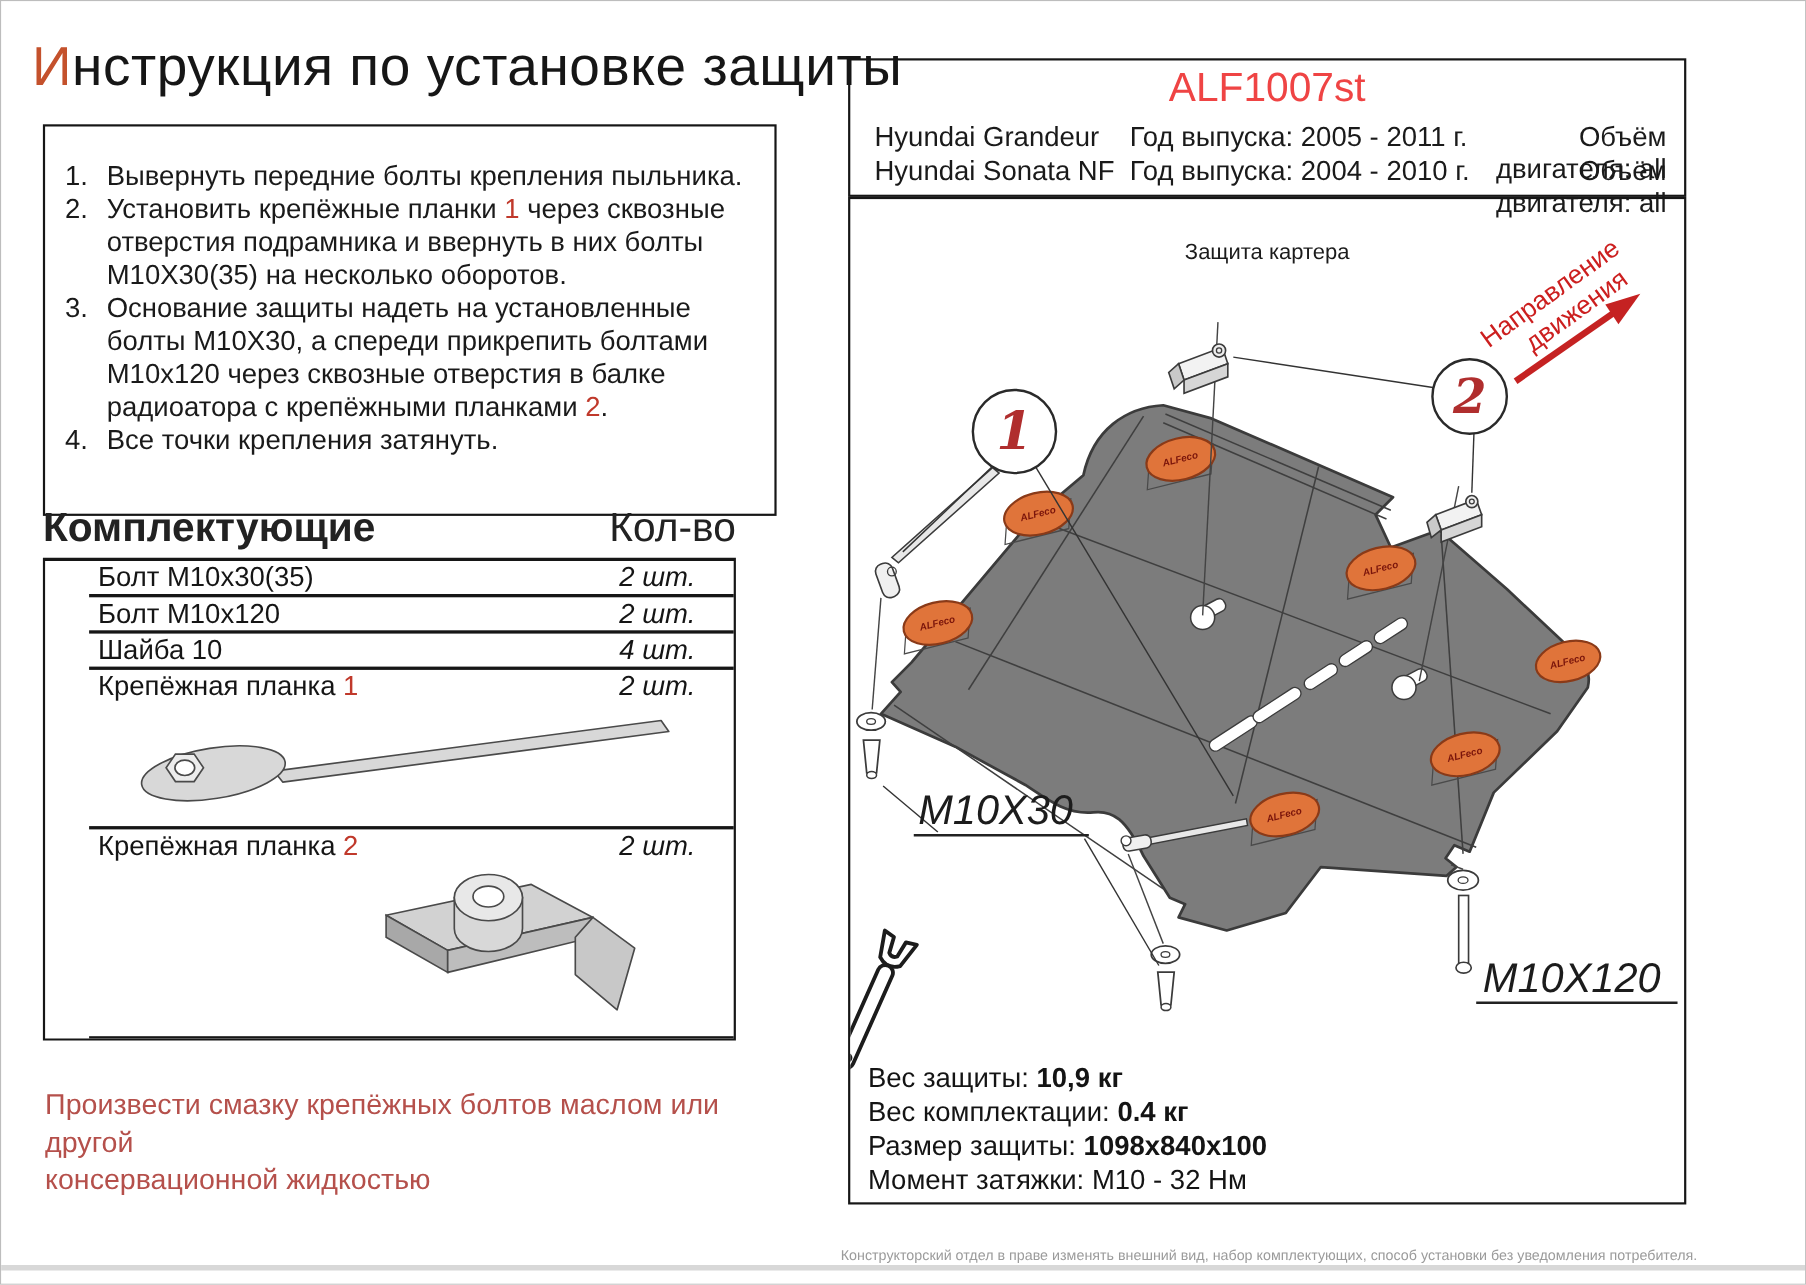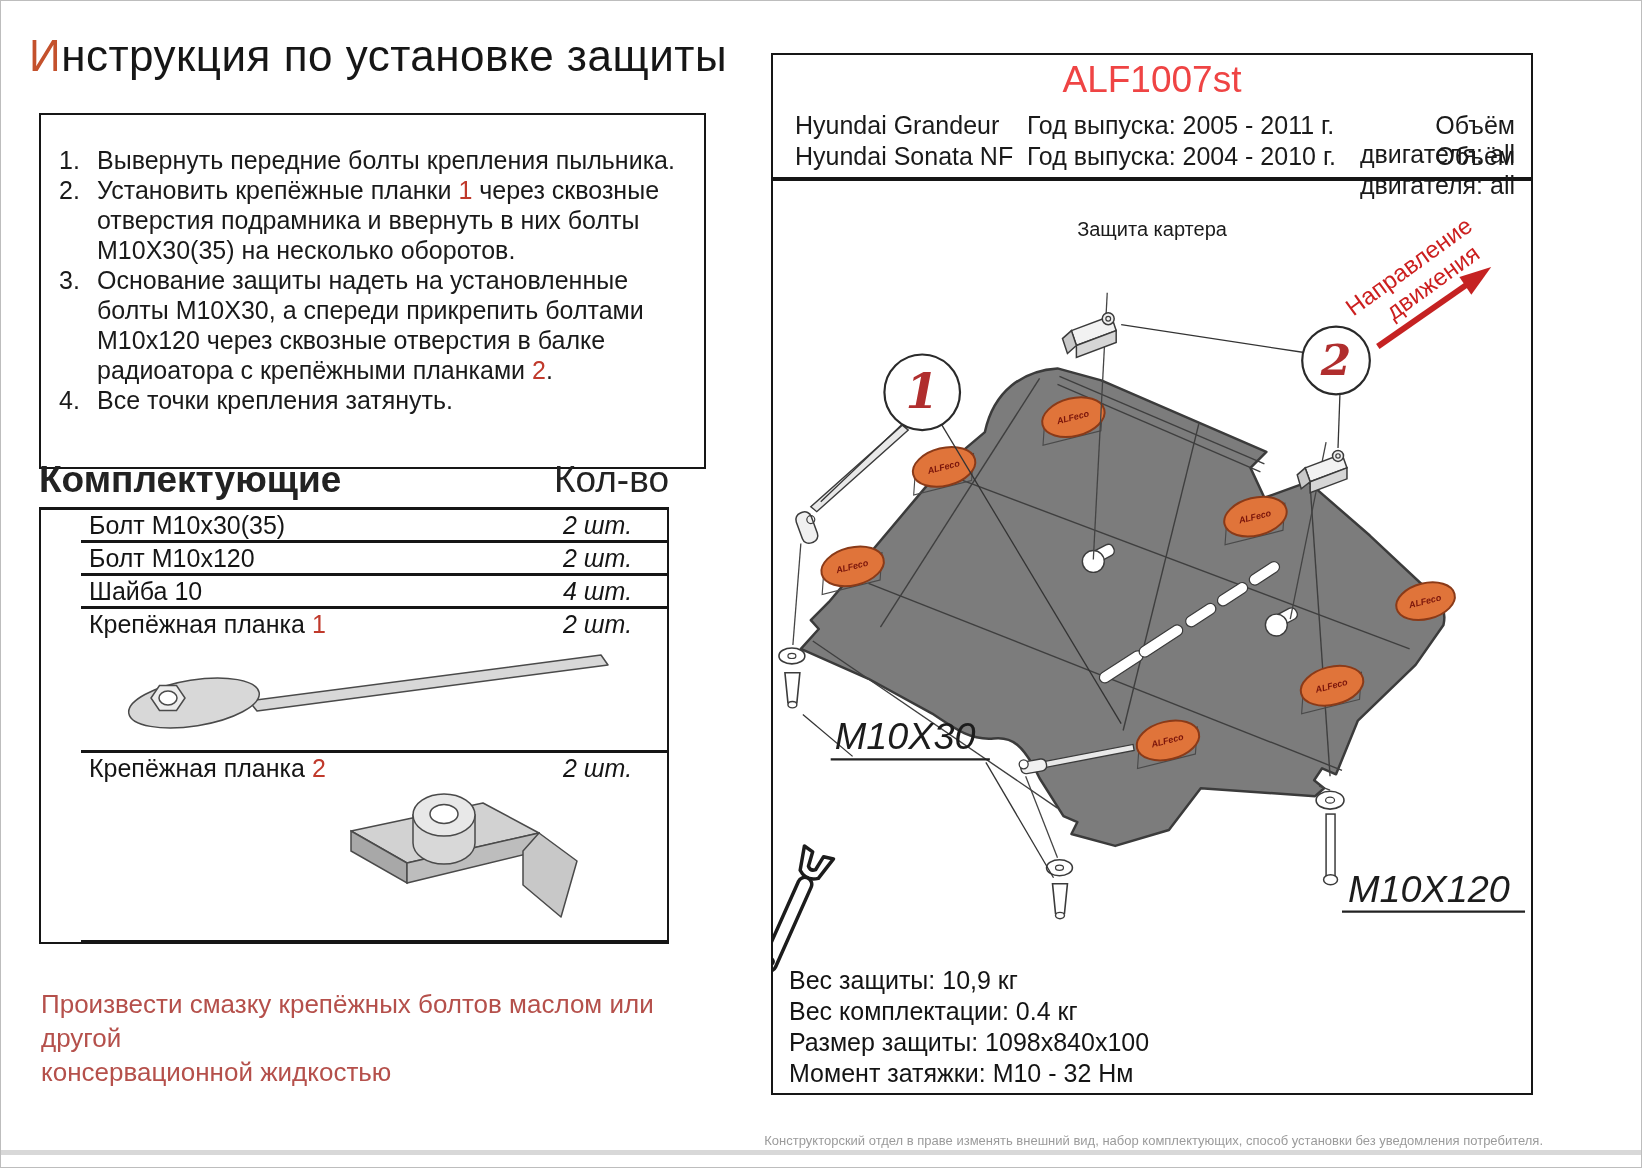--- a/index.html
+++ b/index.html
@@ -5,21 +5,21 @@
   * { margin:0; padding:0; box-sizing:border-box; }
   html,body { background:#e8e8e8; }
   body { font-family:"Liberation Sans", sans-serif; }
   #page {
     position:relative; width:1642px; height:1168px; background:#ffffff;
     border:1px solid #bdbdbd; overflow:hidden; margin:0 auto; color:#151515;
   }
   .abs { position:absolute; }
 
   
-  .doc-title { left:28px; top:30px; font-size:44px; letter-spacing:0.5px; color:#161616;text-align:center; }
+  .doc-title { left:28px; top:30px; font-size:50px; letter-spacing:0.5px; color:#161616;text-align:center; }
   .doc-title .tl { color:#c4512c; }
 
   .instr-box { left:38px; top:112px; width:667px; height:356px; border:2px solid #161616; padding:30px 12px 0 18px; }
   .li { display:flex; font-size:25px; line-height:30px; color:#1a1a1a; }
   .li .mk { width:38px; flex:0 0 38px; }
   .li .tx { flex:1; }
   .red { color:#c0392b; }
 
   .parts-head { left:38px; top:458px; width:630px; display:flex; justify-content:space-between; align-items:baseline; }
   .parts-head .h1 { font-size:37px; font-weight:bold; color:#222; }
@@ -39,21 +39,21 @@
   .hdr-code { position:absolute; left:0; top:4px; width:100%; text-align:center; font-size:37px; color:#ef4444; }
   .veh-row { position:absolute; left:22px; right:16px; display:grid; grid-template-columns:232px 330px 1fr; font-size:25px; color:#1a1a1a; }
   .veh-row .eng { text-align:right; }
   .veh-r0 { top:56px; } .veh-r1 { top:87px; }
 
   .diagram-box { left:770px; top:178px; width:762px; height:916px; border:2px solid #161616; }
   .diag-title { position:absolute; top:2px; left:0; width:100%; text-align:center; font-size:20px; color:#1b1b1b;margin-top:35px; }
   .diag-svg { position:absolute; inset:0; width:100%; height:100%; }
 
   .specs { position:absolute; left:16px; bottom:4px; font-size:25px; line-height:31px; color:#141414; }
-  .specs b { font-weight:normal; }
+  .specs b { font-weight:bold; }
 
   .footer-note { right:98px; top:1132px; font-size:13px; color:#9b9b9b;margin-left:16px; }
   .bottom-band { left:0; top:1149px; width:100%; height:5px; background:#d8d8d8; }
 
   svg text { font-family:"Liberation Sans", sans-serif; }
   .callout-num { font-family:"DejaVu Serif", serif; font-style:italic; font-weight:bold; fill:#b02e2e; }
   .bolt-label { font-style:italic; font-size:38px; fill:#1c1c1c; }
   .dir-text { fill:#cc1f1f; font-size:24px; }
   .pad-text { font-size:9px; font-weight:bold; font-style:italic; fill:#7a150b; }
 </style>

